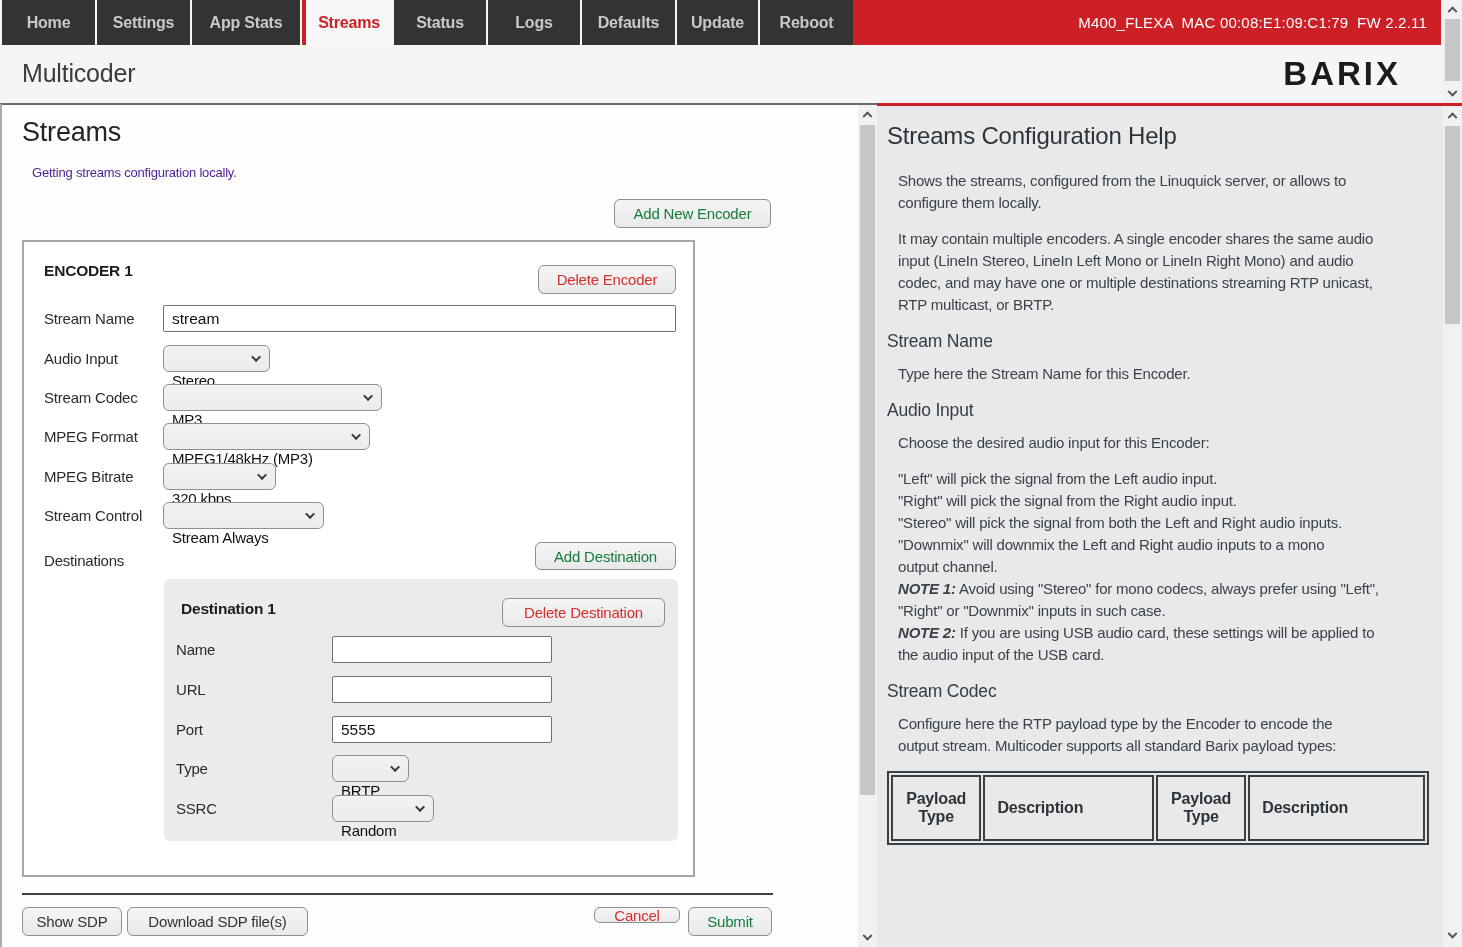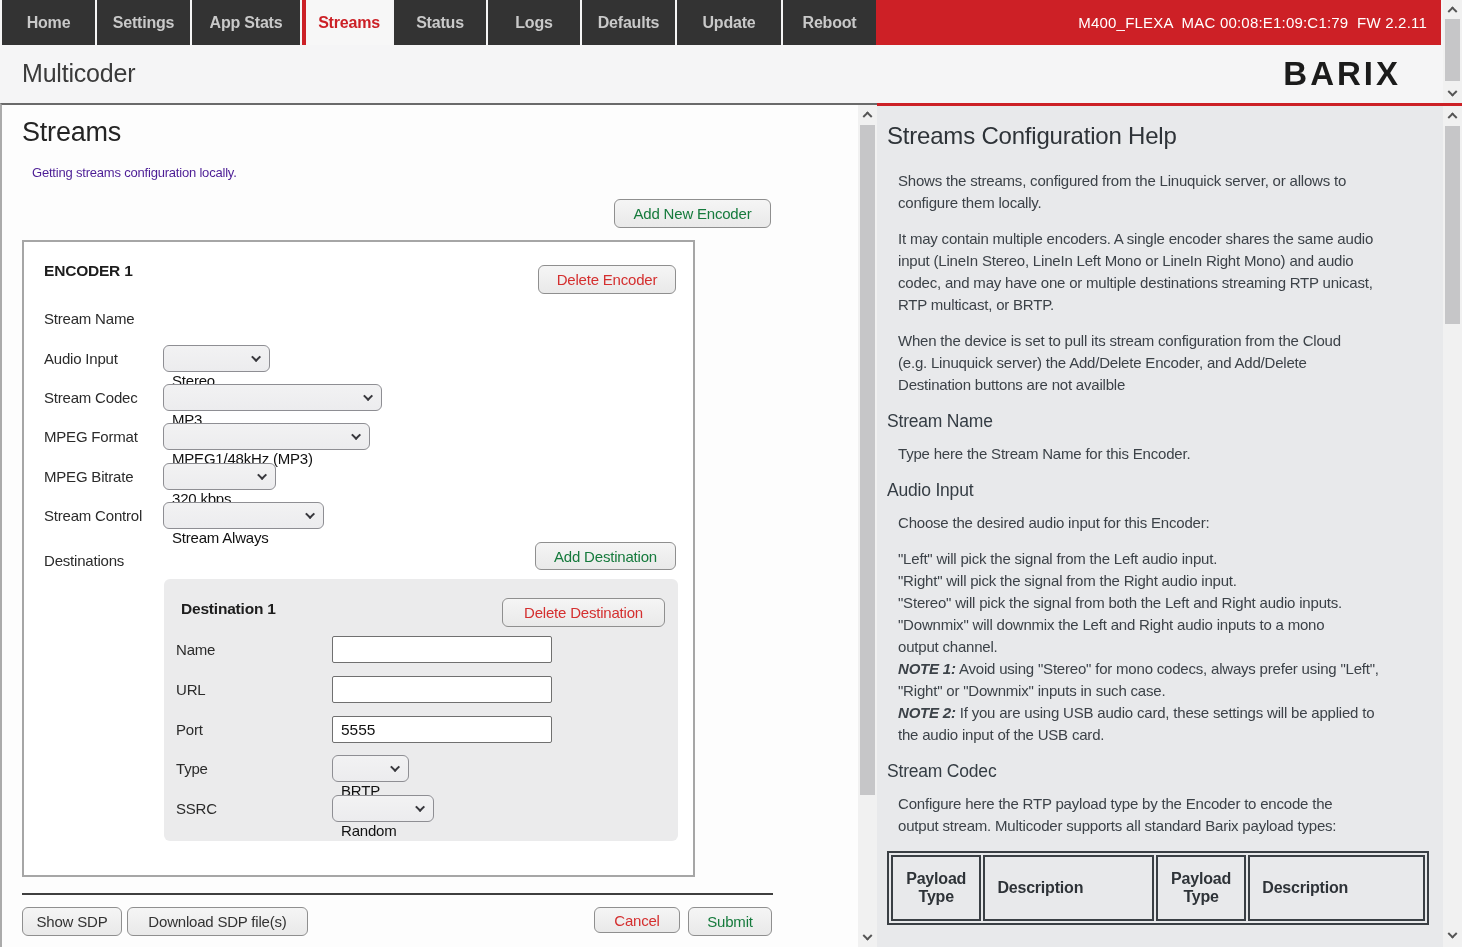--- a/index.html
+++ b/index.html
@@ -52,21 +52,21 @@
 
   #destbox { position:absolute; left:140px; top:337px; width:514px; height:262px; background:#ebebec; border-radius:6px; }
   #dest-title { position:absolute; left:17px; top:21px; font-size:15.5px; font-weight:bold; color:#1d1d1d; }
   #delete-destination { position:absolute; right:13px; top:19px; width:163px; height:29px; }
   .drow .flabel { left:12px !important; }
   .drow .control { left:168px !important; }
 
   #divider { position:absolute; left:20px; top:788px; width:751px; height:2px; background:#3f3f3f; }
   #show-sdp { position:absolute; left:20px; top:802px; width:100px; height:29px; }
   #download-sdp { position:absolute; left:125px; top:802px; width:181px; height:29px; }
-  #cancel-btn { position:absolute; left:592px; top:802px; width:86px; height:26px; }
+  #cancel-btn { position:absolute; left:592px; top:802px; width:86px; height:16px; }
   #submit-btn { position:absolute; left:686px; top:802px; width:84px; height:29px; }
 
   
   #helpframe { position:absolute; left:877px; top:103px; width:585px; height:844px; background:#e8e9eb;
                border-top:3px solid #cc2026; color:#3c4248; overflow:hidden; padding:12px 45px 0 10px; }
   #helpframe .hp { font-size:15px; line-height:22px; white-space:pre-line; margin:0 0 14px 11px; max-width:545px; }
   #help-title { font-size:24px; font-weight:500; color:#2e3338; margin:4px 0 20px 0; }
   #encoder-options { font-size:20px; font-weight:600; color:#2e3338; margin:18px 0 15px 0; }
   .h4 { font-size:17.5px; font-weight:500; color:#353d44; margin:15px 0 11px 0; }
   .qline { font-size:15px; line-height:22px; margin-left:11px; white-space:pre-line; max-width:545px; }
@@ -98,21 +98,21 @@
 
   <div id="topframe">
     <div id="nav">
       <div class="tab" style="width:93px">Home</div>
       <div class="tab" style="width:93px">Settings</div>
       <div class="tab" style="width:108px">App Stats</div>
       <div class="tab active" style="width:90px">Streams</div>
       <div class="tab" style="width:92px">Status</div>
       <div class="tab" style="width:92px">Logs</div>
       <div class="tab" style="width:93px">Defaults</div>
-      <div class="tab" style="width:104px">Update</div>
+      <div class="tab" style="width:81px">Update</div>
       <div class="tab" style="width:93px">Reboot</div>
       <div id="devicebar">
         <span>M400_FLEXA  MAC 00:08:E1:09:C1:79  FW 2.2.11</span>
       </div>
     </div>
     <div id="titlebar">
       <div id="apptitle">Multicoder</div>
       <div id="logo">BARIX</div>
     </div>
 
@@ -132,20 +132,21 @@
     <div id="subtitle">Getting streams configuration locally.</div>
 
     <div class="btn green" id="add-encoder">Add New Encoder</div>
 
     <div id="encoderbox">
       <div id="enc-title">ENCODER 1</div>
       <div class="btn red" id="delete-encoder">Delete Encoder</div>
 
       <div class="frow" style="top:63px">
         <span class="flabel">Stream Name</span>
+        <input class="txt control" style="width: 513px;" value="stream">
       </div>
 
       <div class="frow" style="top:103px">
         <span class="flabel">Audio Input</span>
         <div class="select control" style="width:107px">
           <span class="stext">Stereo</span>
           <span class="chev"></span>
         </div>
       </div>
 
@@ -237,23 +238,20 @@
   </div>
 
   <div id="helpframe">
     <div id="help-title">Streams Configuration Help</div>
     <p class="hp">Shows the streams, configured from the Linuquick server, or allows to
 configure them locally.</p>
     <p class="hp">It may contain multiple encoders. A single encoder shares the same audio
 input (LineIn Stereo, LineIn Left Mono or LineIn Right Mono) and audio
 codec, and may have one or multiple destinations streaming RTP unicast,
 RTP multicast, or BRTP.</p>
-    <p class="hp">When the device is set to pull its stream configuration from the Cloud
-(e.g. Linuquick server) the Add/Delete Encoder, and Add/Delete
-Destination buttons are not availble</p>
 
 
     <div class="h4">Stream Name</div>
     <p class="hp">Type here the Stream Name for this Encoder.</p>
 
     <div class="h4">Audio Input</div>
     <p class="hp">Choose the desired audio input for this Encoder:</p>
     <div class="qline">"Left" will pick the signal from the Left audio input.</div>
     <div class="qline">"Right" will pick the signal from the Right audio input.</div>
     <div class="qline">"Stereo" will pick the signal from both the Left and Right audio inputs.</div>

